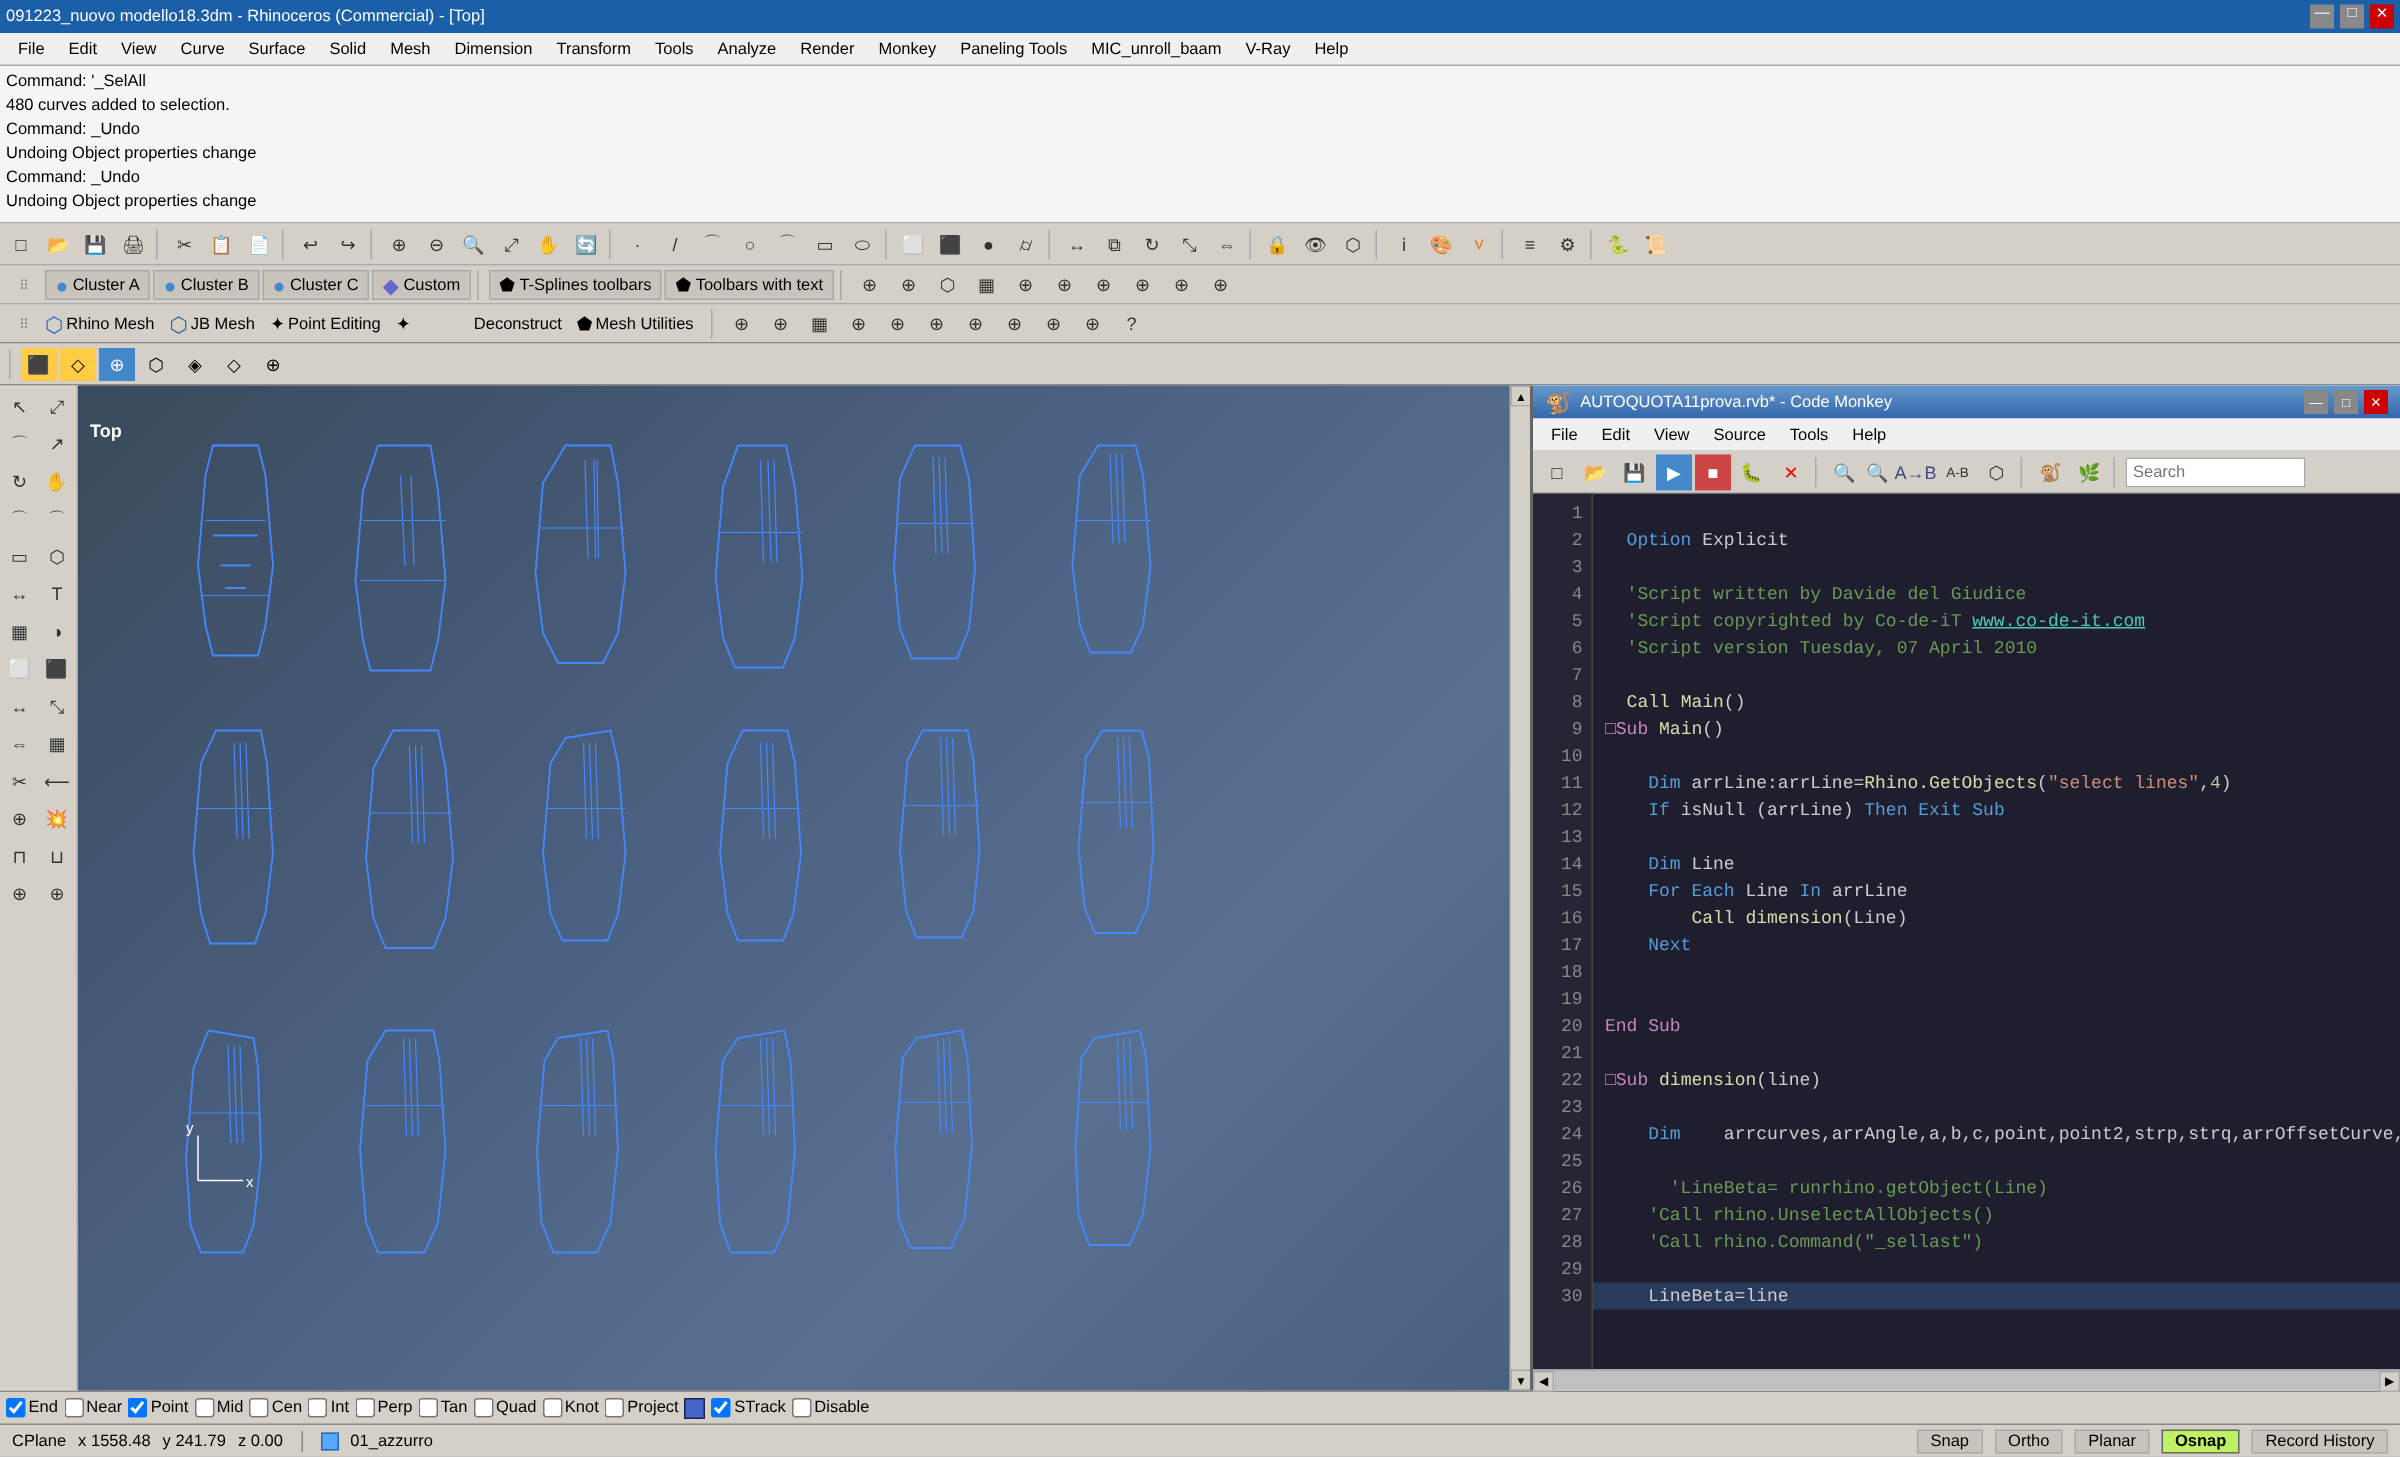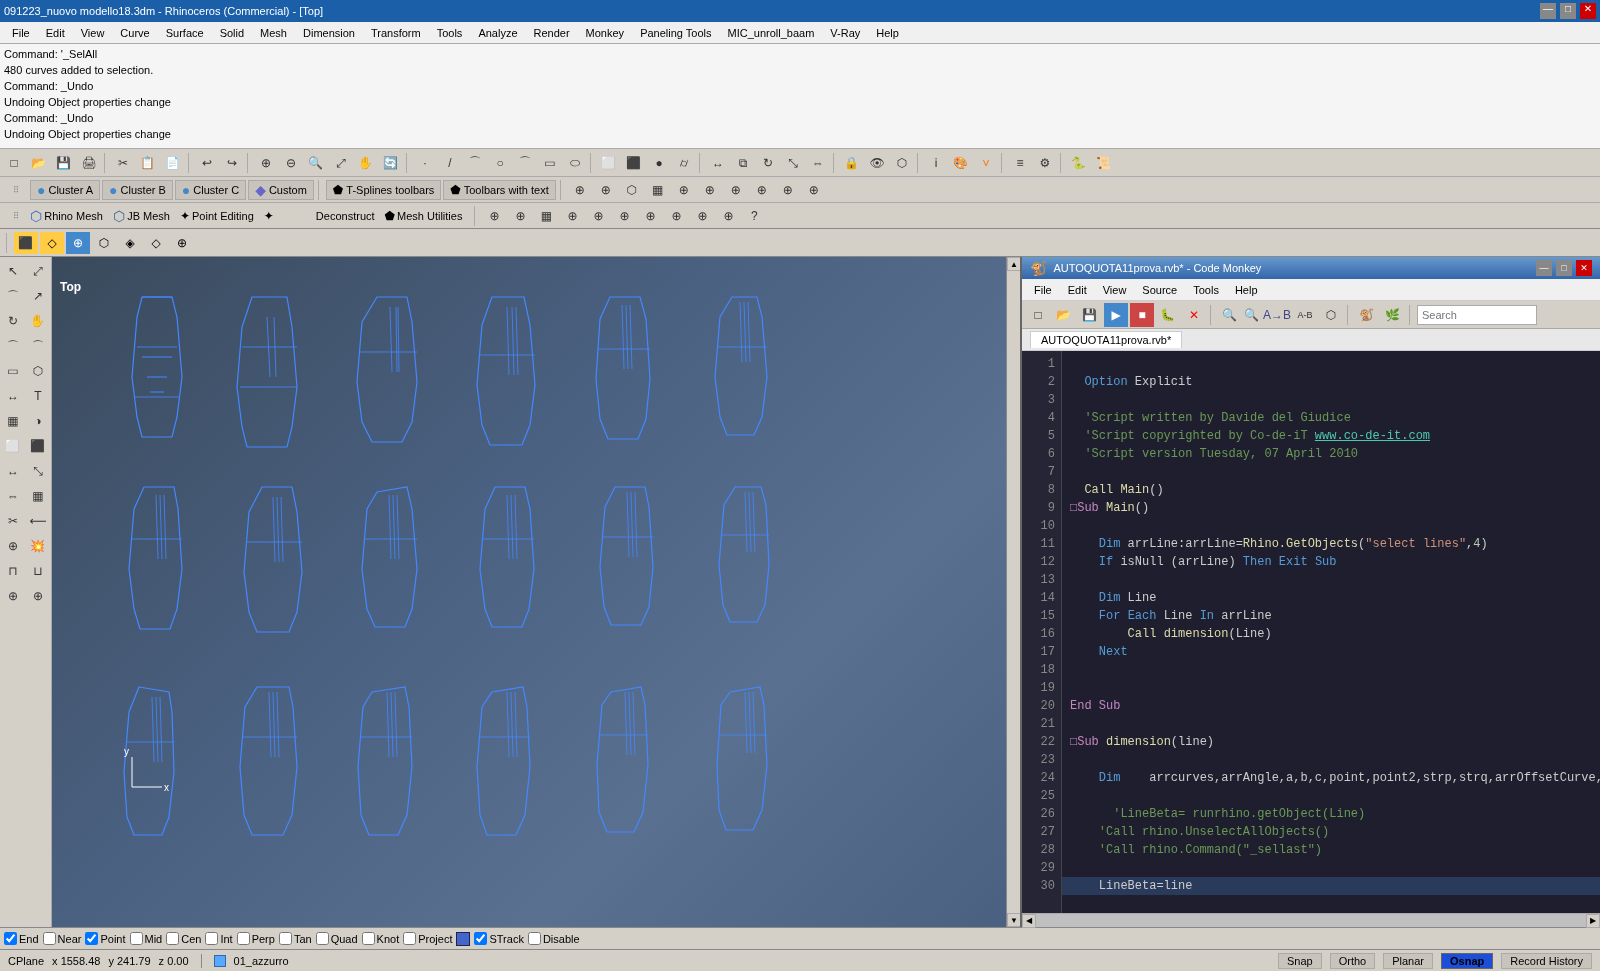--- a/index.html
+++ b/index.html
@@ -290,42 +290,42 @@
     #statusbar {
       background: #d4d0c8;
       height: 22px;
       border-top: 1px solid #888;
       display: flex;
       align-items: center;
       padding: 0 4px;
       font-size: 11px;
       gap: 4px;
     }
-    .status-checkbox { display: flex; align-items: center; gap: 2px; }
+    .status-checkbox { display: flex; align-items: flex-start; gap: 2px; }
     .status-sep { width: 1px; height: 14px; background: #888; margin: 0 4px; }
 
     
     #bottombar {
       background: #d4d0c8;
       height: 22px;
       border-top: 1px solid #888;
       display: flex;
       align-items: center;
       padding: 0 8px;
       font-size: 11px;
       gap: 8px;
     }
     .bottom-btn {
       padding: 1px 8px;
       background: #c8c4bc;
       border: 1px solid #aaa;
       cursor: pointer;
       font-size: 11px;
     }
-    .bottom-btn.active { background: #1d4ed8; border: 1px solid #666; font-weight: bold; }
+    .bottom-btn.active { background: #bef264; border: 1px solid #666; font-weight: bold; }
 
     
     .search-box {
       height: 20px;
       width: 120px;
       border: 1px solid #aaa;
       background: white;
       font-size: 11px;
       padding: 0 4px;
     }
@@ -760,23 +760,20 @@
       </div>
       <div class="tb-btn" style="font-size:9px;text-align:right;">A-B</div>
       <div class="tb-btn">⬡</div>
       <div class="tb-separator"></div>
       <div class="tb-btn" style="color:#8844cc;">🐒</div>
       <div class="tb-btn" style="color:#448844;">🌿</div>
       <div class="tb-separator"></div>
       <input class="search-box" type="text" placeholder="Search" style="">
     </div>
 
-    <div id="code-tab">
-      <div class="code-tab-item">AUTOQUOTA11prova.rvb*</div>
-    </div>
 
     <div id="code-content">
       <div id="line-numbers">
         <div>1</div>
           <div>2</div>
           <div>3</div>
           <div>4</div>
           <div>5</div>
         <div>6</div>
           <div>7</div>

